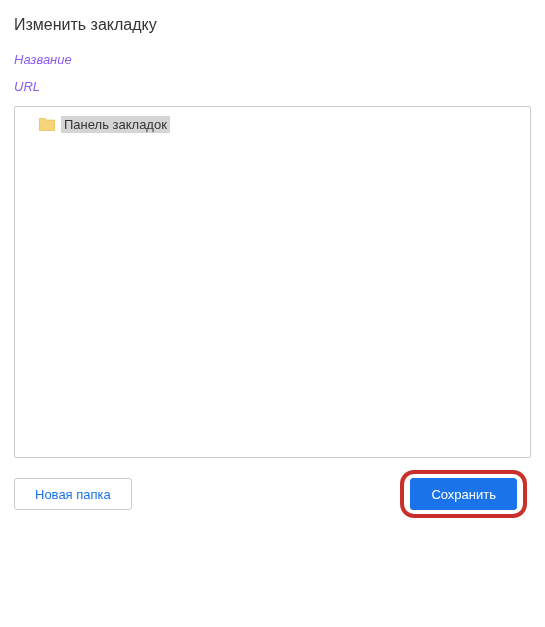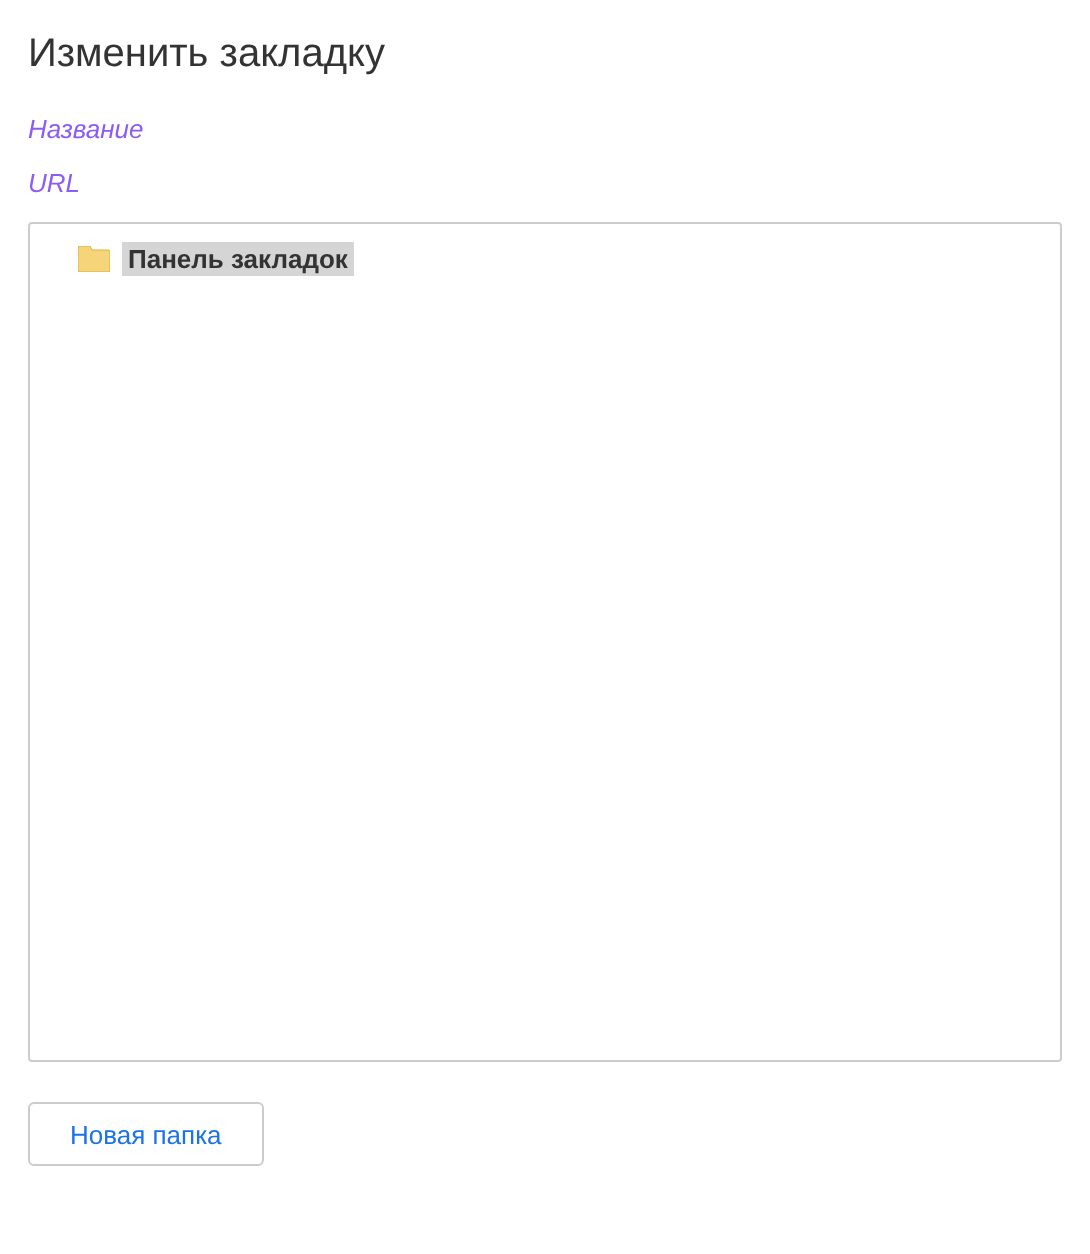--- a/index.html
+++ b/index.html
@@ -10,21 +10,21 @@
     body {
       font-family: Arial, sans-serif;
       font-size: 13px;
       color: #333;
       background: #fff;
       width: 545px;
       height: 627px;
       padding: 16px 14px;
     }
     .dialog-title {
-      font-size: 20px;
+      font-size: 16px;
       font-weight: normal;
       color: #333;
       margin-bottom: 18px;
     }
     .form-row {
       display: flex;
       align-items: center;
       margin-bottom: 12px;
     }
     .form-label {
@@ -57,25 +57,24 @@
     }
     .url-highlight {
       top: -8px;
       left: -10px;
       right: -10px;
       bottom: -8px;
     }
     .folder-tree {
       border: 1px solid #ccc;
       border-radius: 2px;
-      height: 420px;
+      height: 352px;
       margin-top: 6px;
       padding: 6px 0;
       overflow: auto;
-      font-weight: bold;
     }
     .tree-item {
       display: flex;
       align-items: center;
       height: 22px;
       padding-left: 24px;
       cursor: pointer;
       font-size: 13px;
     }
     .tree-item.selected .tree-label {
@@ -148,13 +147,17 @@
       <svg class="folder-icon" viewBox="0 0 16 13">
         <path d="M0 2 L0 12 Q0 13 1 13 L15 13 Q16 13 16 12 L16 3 Q16 2 15 2 L7 2 L6 0 L1 0 Q0 0 0 1 Z" fill="#f5d47a" stroke="#d9b33c" stroke-width="0.5"></path>
       </svg>
       <span class="tree-label">Панель закладок</span>
     </div>
   </div>
 
   <div class="button-row">
     <button class="btn">Новая папка</button>
     <div class="spacer"></div>
+    <div class="save-wrap">
+      <button class="btn btn-primary">Сохранить</button>
+      <div class="highlight-ring save-highlight"></div>
+    </div>
   </div>
 
 </body></html>

